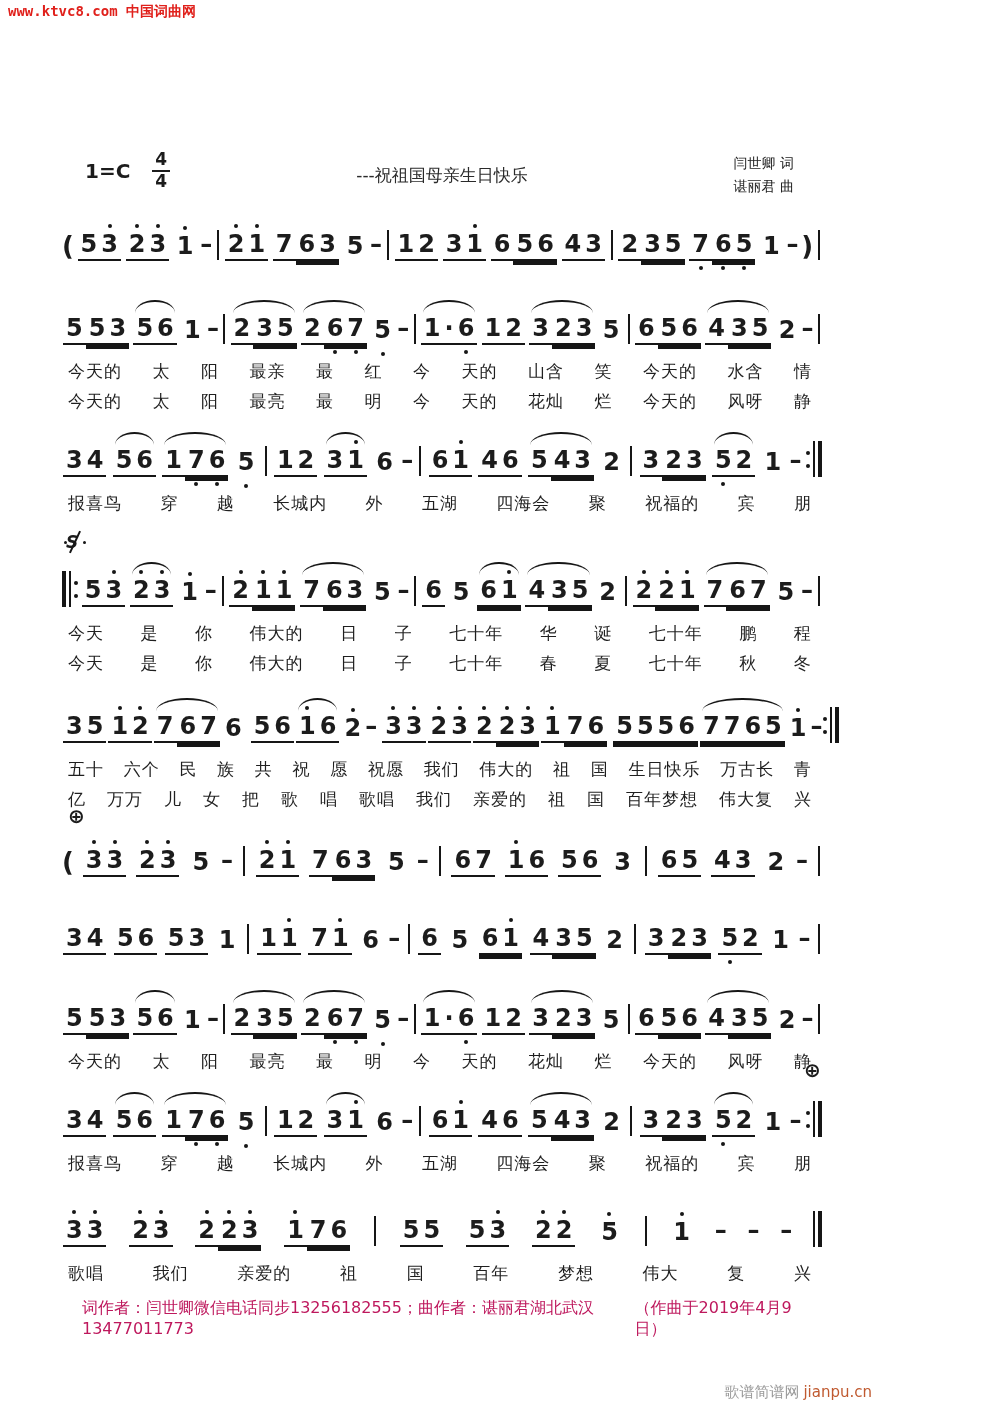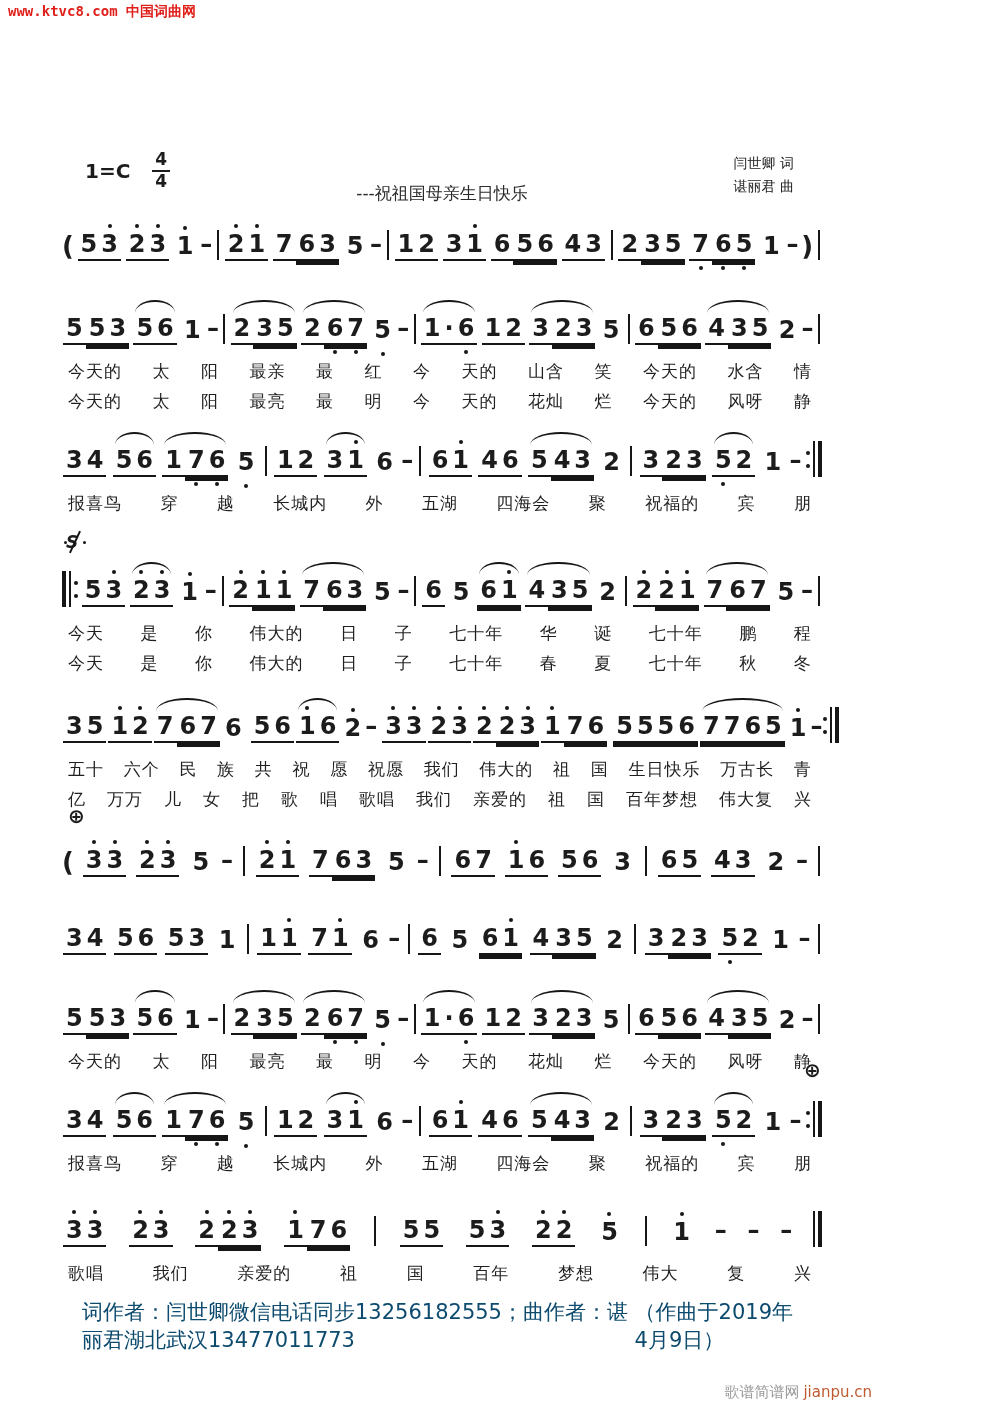--- a/index.html
+++ b/index.html
@@ -8,21 +8,21 @@
 
   
   .wm-top{position:absolute;left:8px;top:3px;font-family:"DejaVu Sans Mono","DejaVu Sans",monospace;
           font-size:14px;font-weight:bold;}
   .wm-bottom{position:absolute;right:12px;top:1383px;font-size:15px;}
   .wm-bottom .g{margin-right:4px;}
 
   
   .title{position:absolute;left:0;right:0;top:104px;text-align:center;font-size:35px;font-weight:bold;
          letter-spacing:2px;color:#2a2a2a;}
-  .subtitle{position:absolute;left:0;right:0;top:182px;text-align:center;font-size:17px;color:#2a2a2a;}
+  .subtitle{position:absolute;left:0;right:0;top:164px;text-align:center;font-size:17px;color:#2a2a2a;}
   .keysig{position:absolute;left:85px;top:150px;display:flex;align-items:center;font-weight:bold;font-size:20px;gap:16px;}
   .meter{display:inline-flex;flex-direction:column;align-items:center;margin-left:6px;font-size:17px;line-height:1.15;}
   .meter .mt{border-bottom:2px solid #1c1c1c;padding:0 3px;}
   .credits{position:absolute;right:90px;top:152px;text-align:right;font-size:14px;line-height:1.65;color:#222;}
 
   
   .line{position:absolute;left:62px;right:62px;}
   .line0{top:212px}.line1{top:296px}.line2{top:428px}.line3{top:558px}.line4{top:694px}
   .line5{top:828px}.line6{top:906px}.line7{top:986px}.line8{top:1088px}.line9{top:1198px}
 
@@ -56,21 +56,21 @@
   .mark.segno{top:-26px;left:4px;font-style:italic;font-weight:bold;font-size:17px;}
   .mark.segno .slash{position:absolute;left:8px;top:-2px;width:2px;height:24px;background:#161616;
                      transform:rotate(25deg);}
   .mark.segno .sd{position:absolute;width:3px;height:3px;border-radius:50%;background:#161616;}
   .mark.segno .sd.l{left:-2px;top:9px;} .mark.segno .sd.r{right:2px;top:9px;}
   .mark.coda-left{top:-24px;left:6px;font-size:20px;font-weight:bold;}
   .mark.coda-right{top:-30px;right:-4px;font-size:20px;font-weight:bold;}
 
   
   .footer{position:absolute;left:82px;right:82px;top:1298px;display:flex;justify-content:space-between;
-          font-size:21px;color:#0c4a6e;}
+          font-size:16px;color:#be185d;}
 </style>
 </head>
 <body>
 
 <div class="sheet">
 
   <div class="wm-top" style="color: rgb(224, 32, 27);">www.ktvc8.com 中国词曲网</div>
 
 
   <div class="keysig">

